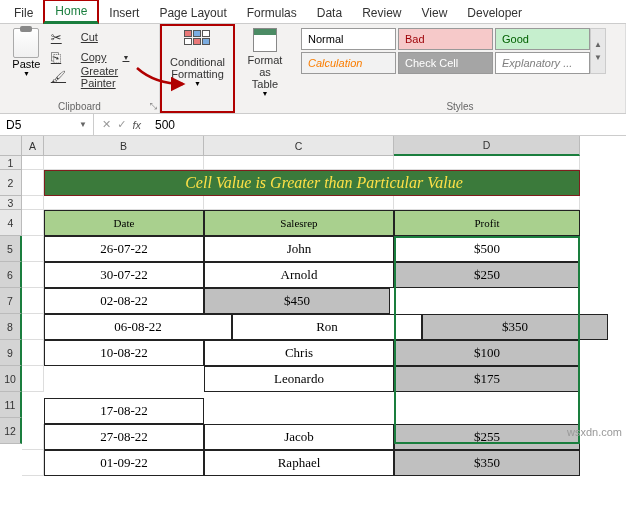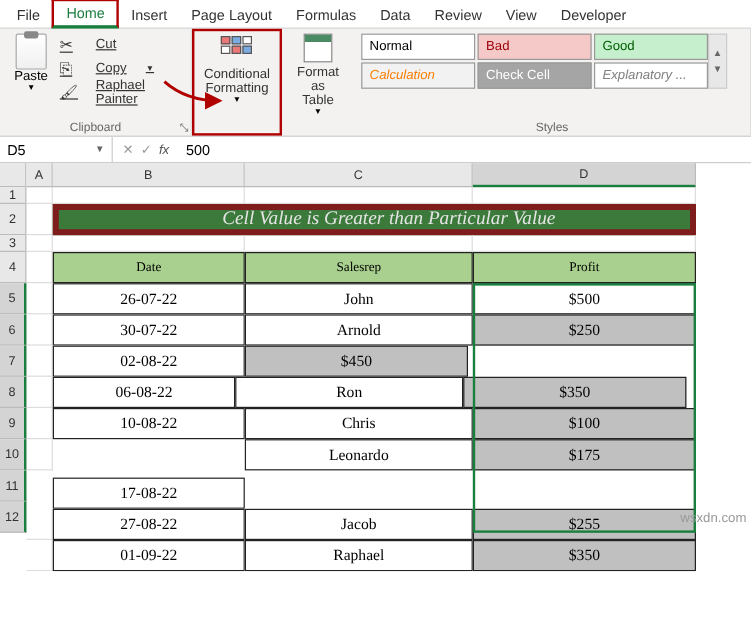--- a/index.html
+++ b/index.html
@@ -78,21 +78,21 @@
 
 .col-headers { display: flex; }
 .col-header { height: 20px; background: #e8e8e8; border-right: 1px solid #bbb; border-bottom: 1px solid #bbb; font-size: 10.5px; color: #333; display: flex; align-items: center; justify-content: center; }
 .col-header.sel { background: #d4d4d4; border-bottom: 2px solid #1a7e3e; }
 
 .cells { position: relative; }
 .cell-row { display: flex; }
 .cell { height: 26px; border-right: 1px solid #ddd; border-bottom: 1px solid #ddd; font-size: 13px; display: flex; align-items: center; justify-content: center; font-family: Georgia, serif; }
 .cell.small { height: 14px; }
 
-.title-banner { background: #3b7a3b; color: #e5e5e5; font-family: Georgia, serif; font-size: 16px; font-style: italic; border: 5px solid #7f1d1d; padding-left: 24px; }
+.title-banner { background: #3b7a3b; color: #fde047; font-family: Georgia, serif; font-size: 16px; font-style: italic; border: 1px solid #7f1d1d; padding-left: 24px; }
 .tbl-head { background: #a9d08e; font-weight: normal; font-family: Georgia, serif; font-size: 11px; border: 1px solid #222 !important; }
 .tbl-cell { border: 1px solid #222 !important; background: #fff; }
 .sel-range { background: #c0c0c0 !important; }
 .active-cell { background: #fff !important; }
 .sel-outline { position: absolute; border: 2px solid #1a7e3e; pointer-events: none; }
 
 .watermark { position: absolute; right: 4px; top: 290px; font-size: 11px; color: #999; writing-mode: horizontal-tb; }
 </style>
 </head>
 <body>
@@ -122,21 +122,21 @@
             <span class="sm-icon cut-icon"></span>
             <span>Cut</span>
           </div>
         <div class="clip-item">
             <span class="sm-icon copy-icon"></span>
             <span>Copy</span> 
             <span style="font-size:7px;">▼</span>
           </div>
         <div class="clip-item">
             <span class="sm-icon paint-icon"></span>
-            <span>Raphael Painter</span>
+            <span>Greater Painter</span>
           </div>
       </div>
     </div>
     <div class="ribbon-group-label">Clipboard</div>
     <div class="launcher">⤡</div>
   </div>
 
   <div class="ribbon-group cf-group">
     <div class="cf-btn">
       <div class="cf-icon">
@@ -265,21 +265,21 @@
           <div class="cell tbl-cell" style="width: 190px; height: 26px;">Arnold</div>
           <div class="cell tbl-cell sel-range" style="width: 186px; height: 26px;">$250</div>
         </div>
         <div class="cell-row">
           <div class="cell " style="width: 22px; height: 26px;"></div>
           <div class="cell tbl-cell" style="width: 160px; height: 26px;">02-08-22</div>
           <div class="cell tbl-cell sel-range" style="width: 186px; height: 26px;">$450</div>
         </div>
         <div class="cell-row">
           <div class="cell " style="width: 22px; height: 26px;"></div>
-          <div class="cell tbl-cell" style="width: 152px; height: 26px;">06-08-22</div>
+          <div class="cell tbl-cell" style="width: 188px; height: 26px;">06-08-22</div>
           <div class="cell tbl-cell" style="width: 190px; height: 26px;">Ron</div>
           <div class="cell tbl-cell sel-range" style="width: 186px; height: 26px;">$350</div>
         </div>
         <div class="cell-row">
           <div class="cell " style="width: 22px; height: 26px;"></div>
           <div class="cell tbl-cell" style="width: 160px; height: 26px;">10-08-22</div>
           <div class="cell tbl-cell" style="width: 190px; height: 26px;">Chris</div>
           <div class="cell tbl-cell sel-range" style="width: 186px; height: 26px;">$100</div>
         </div>
         <div class="cell-row">

